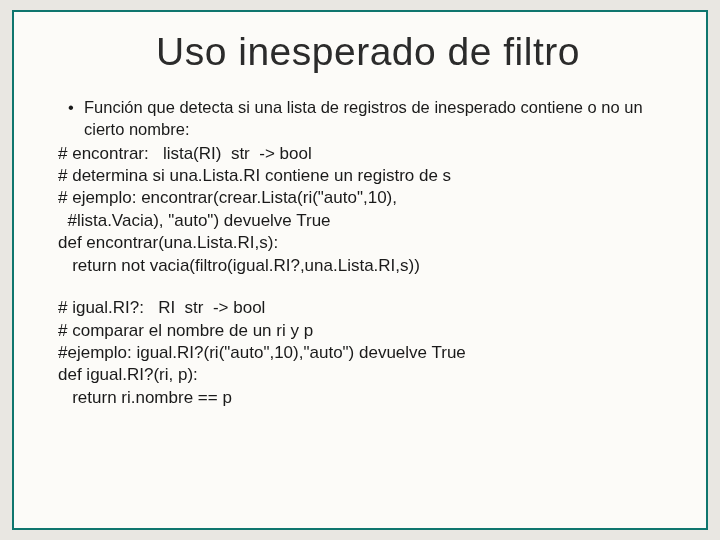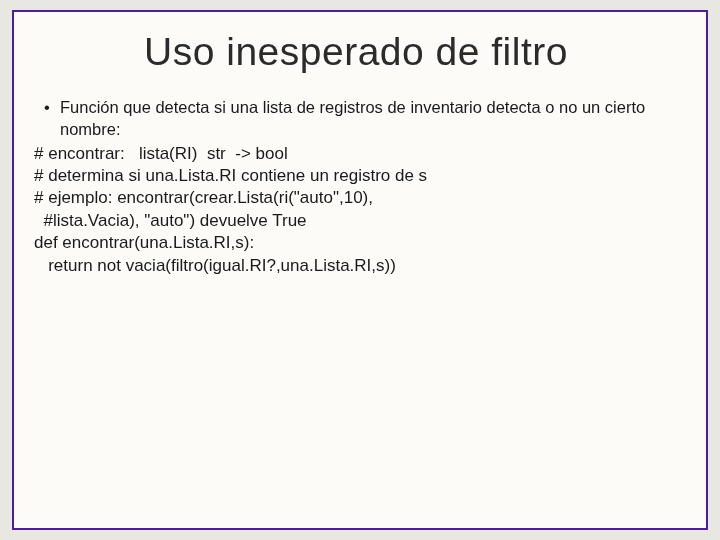--- a/index.html
+++ b/index.html
@@ -11,22 +11,22 @@
     position: relative;
     overflow: hidden;
   }
   .slide {
     position: absolute;
     top: 10px;
     left: 12px;
     right: 12px;
     bottom: 10px;
     background: #fcfbf8;
-    border: 2px solid #4c1d95;
-    padding: 18px 28px 20px 20px;
+    border: 2px solid #0f766e;
+    padding: 18px 28px 20px 44px;
   }
   .title {
     font-size: 39px;
     color: #2b2b2b;
     text-align: center;
     font-weight: 400;
     margin-bottom: 22px;
     letter-spacing: 0.5px;
   }
   .content {
@@ -58,24 +58,29 @@
 </style>
 </head>
 <body>
 
 <div class="slide">
   <h1 class="title">Uso inesperado de filtro</h1>
 
   <div class="content">
     <div class="bullet-row">
       <div class="bullet">•</div>
-      <div class="bullet-text">Función que detecta si una lista de registros de inventario detecta o no un cierto nombre:</div>
+      <div class="bullet-text">Función que detecta si una lista de registros de inesperado contiene o no un cierto nombre:</div>
     </div>
 
     <div class="mono"># encontrar:   lista(RI)  str  -&gt; bool
 # determina si una.Lista.RI contiene un registro de s
 # ejemplo: encontrar(crear.Lista(ri("auto",10),
   #lista.Vacia), "auto") devuelve True
 def encontrar(una.Lista.RI,s):
    return not vacia(filtro(igual.RI?,una.Lista.RI,s))</div>
 
+    <div class="mono block2"># igual.RI?:   RI  str  -&gt; bool
+# comparar el nombre de un ri y p
+#ejemplo: igual.RI?(ri("auto",10),"auto") devuelve True
+def igual.RI?(ri, p):
+   return ri.nombre == p</div>
   </div>
 </div>
 
 </body></html>

